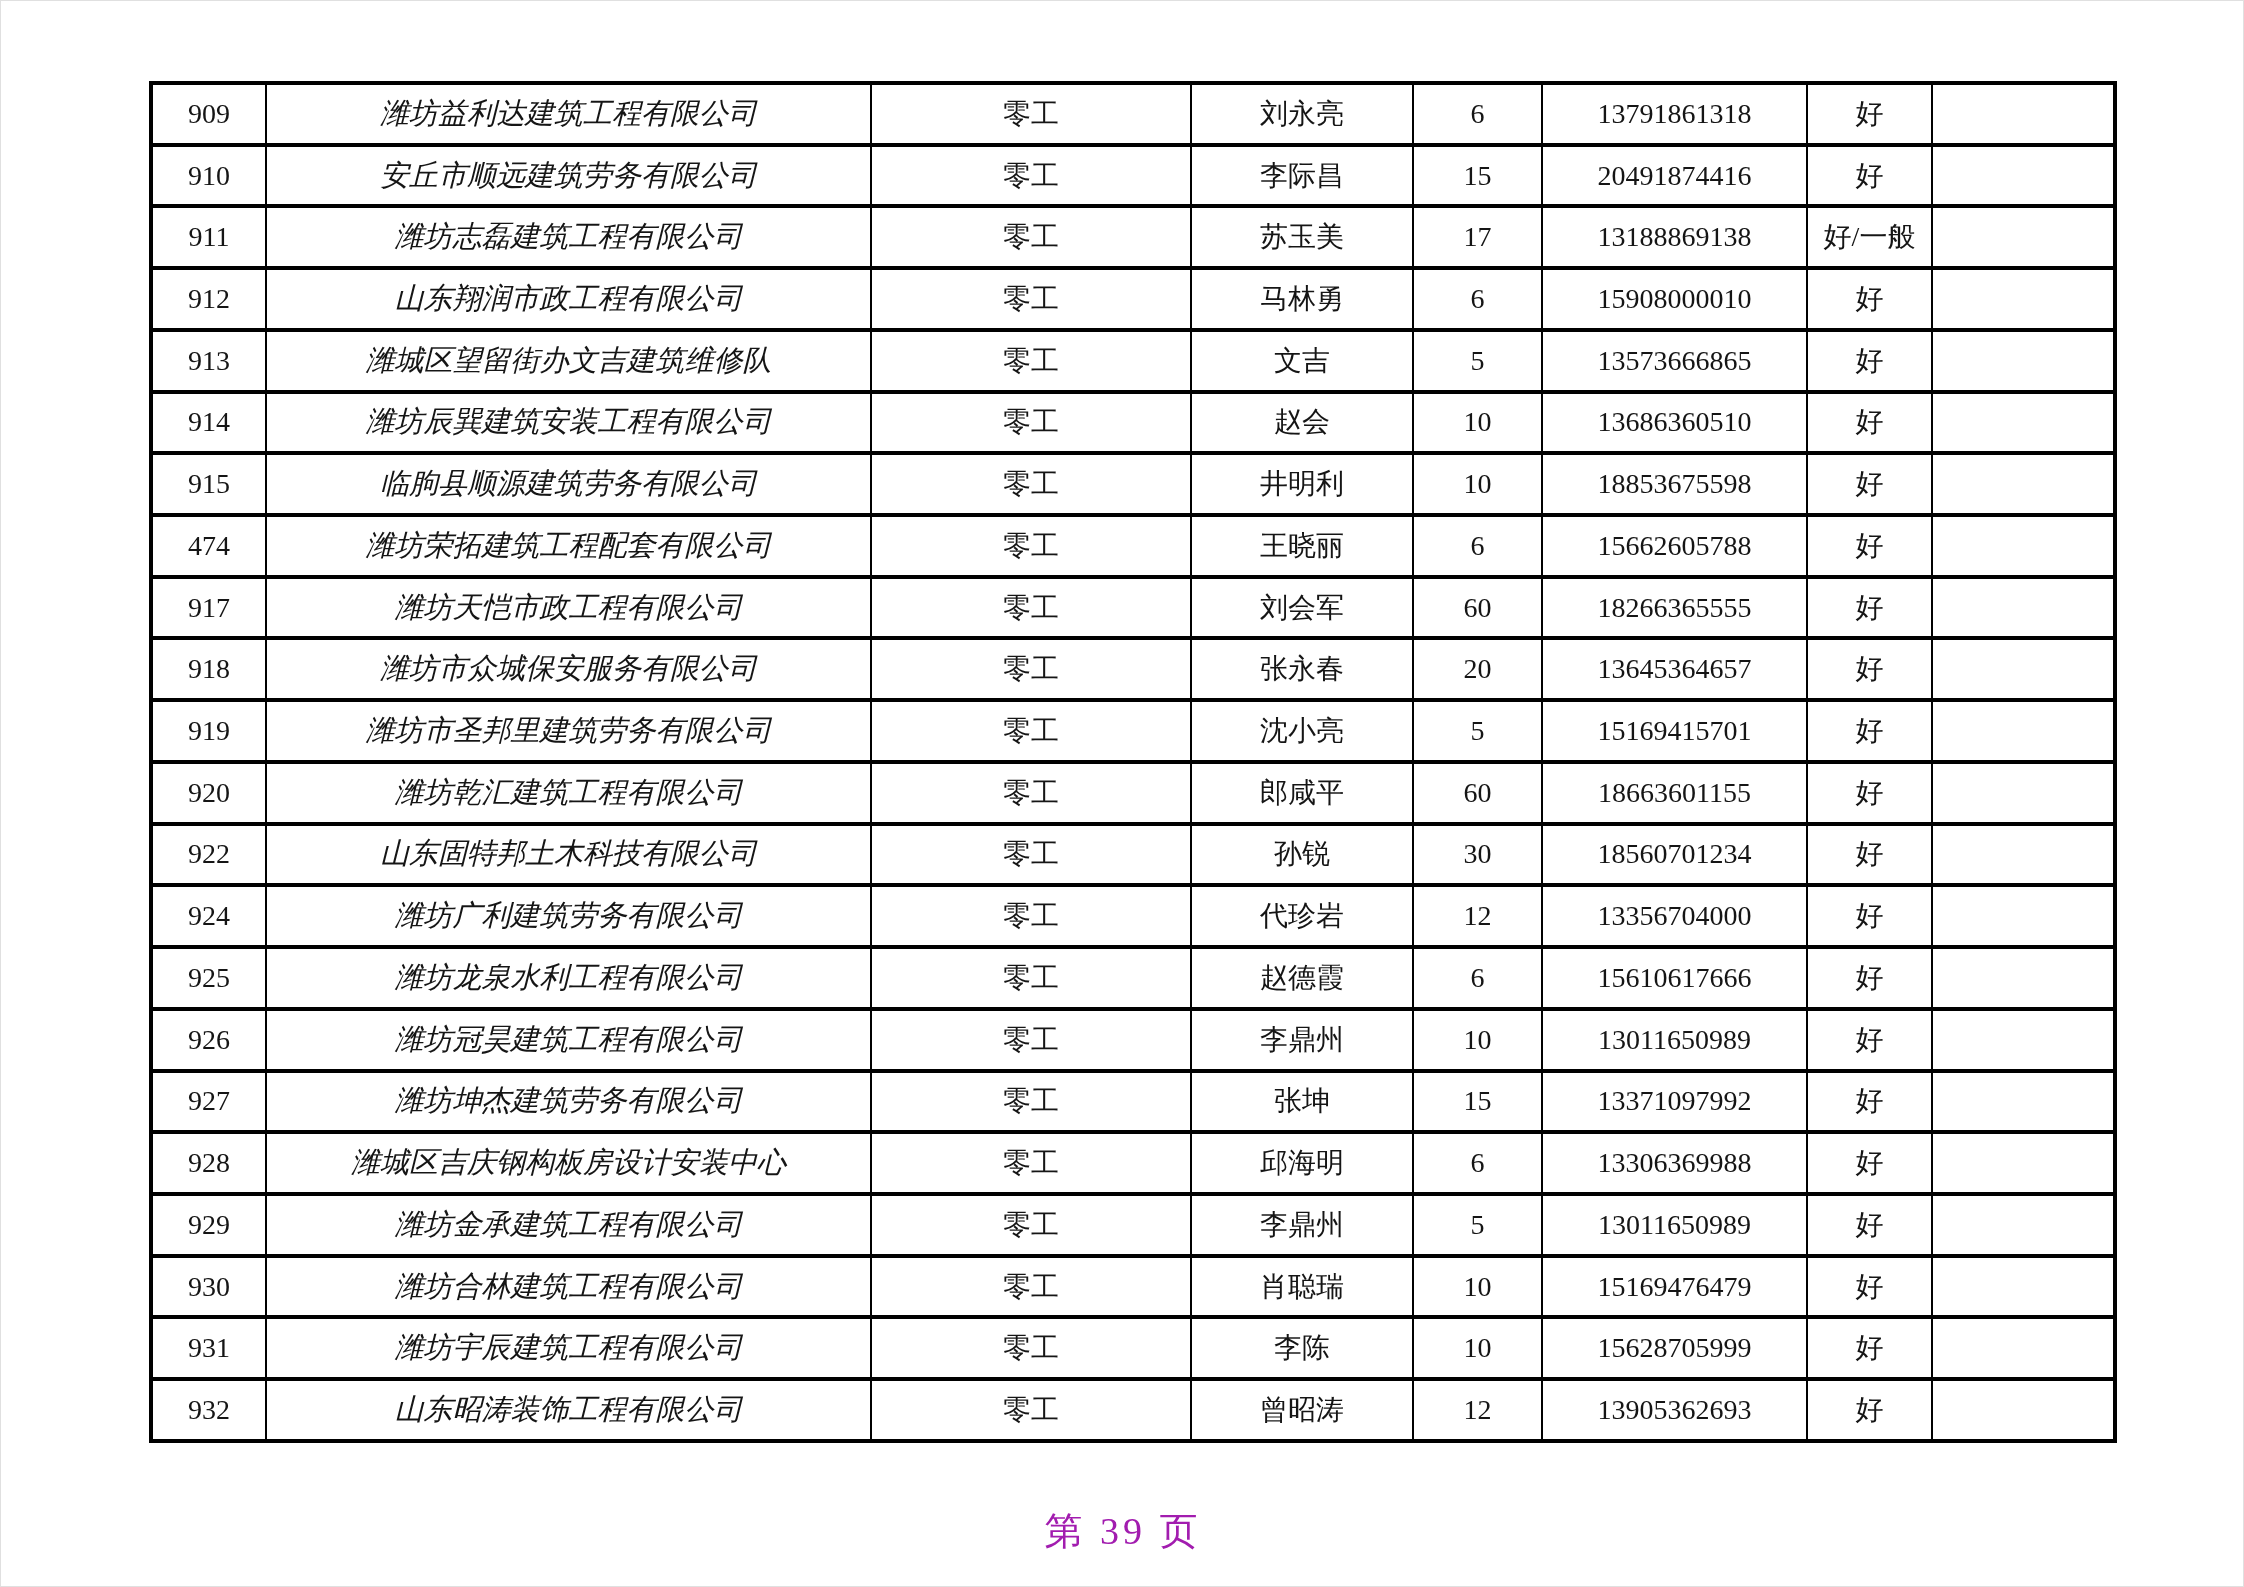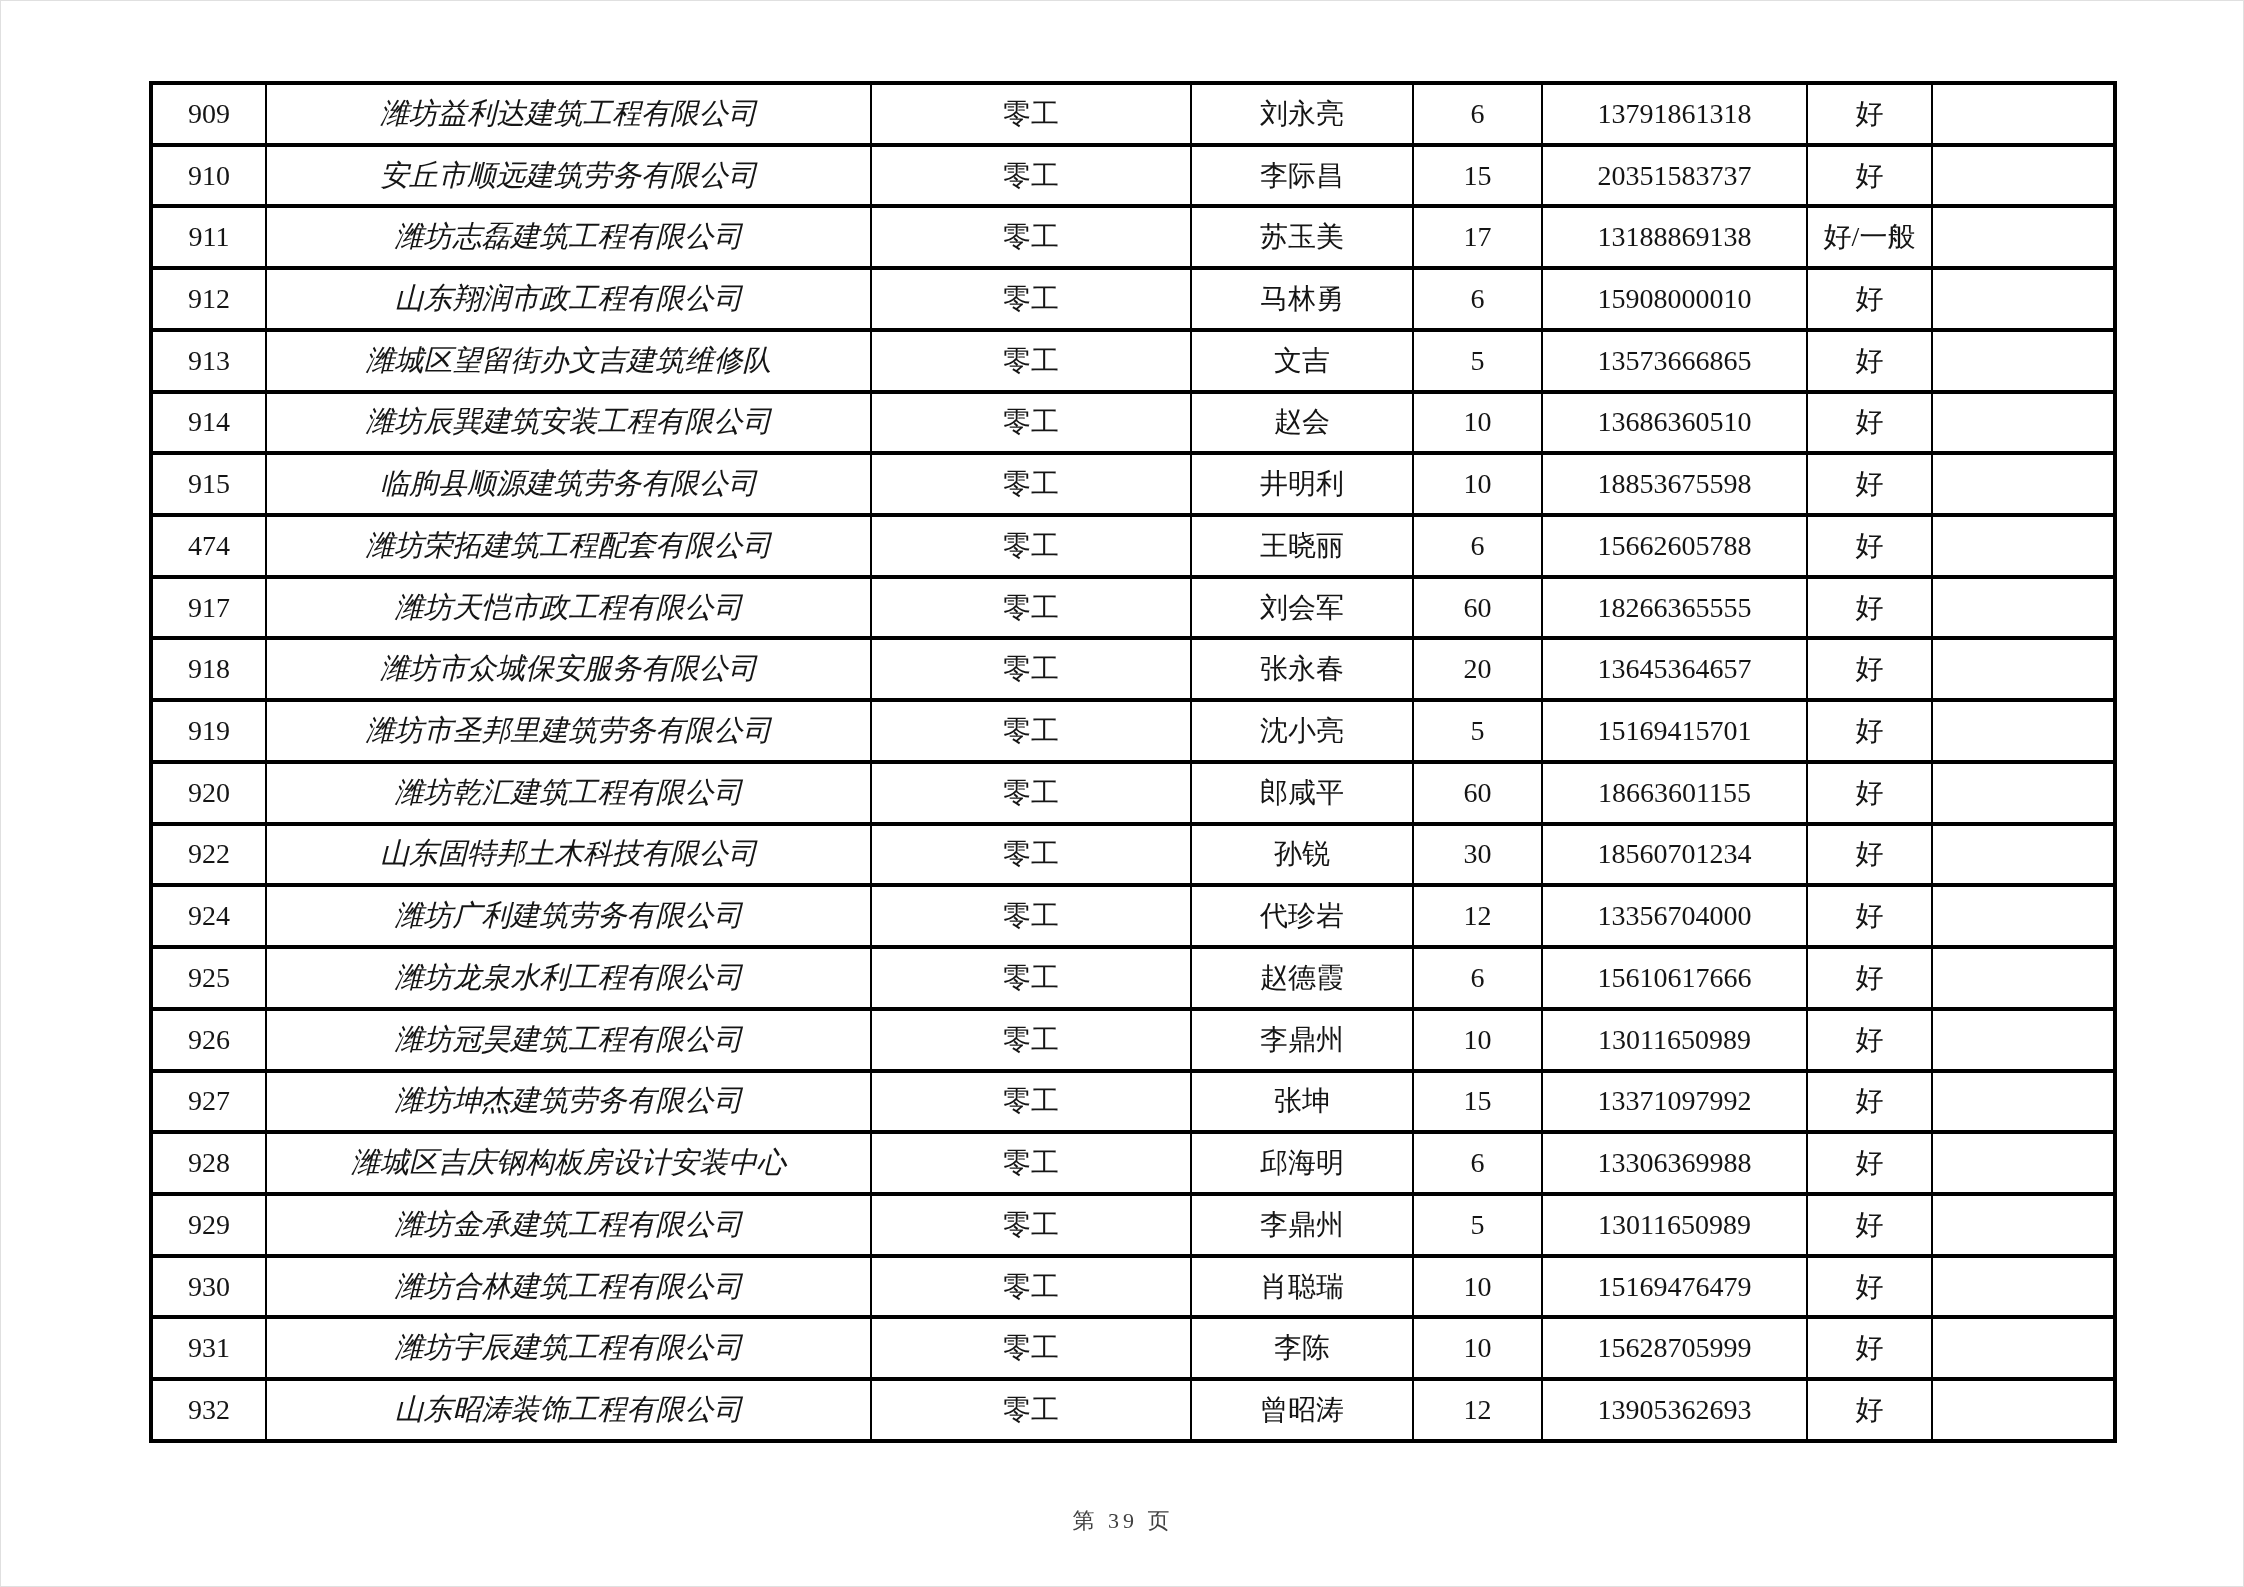--- a/index.html
+++ b/index.html
@@ -49,23 +49,23 @@
   }
   table.roster tr {
     height: 56.7px;
   }
   .footer {
     position: absolute;
     left: 0;
     top: 1505px;
     width: 2244px;
     text-align: center;
-    font-size: 22px;
+    font-size: 38px;
     letter-spacing: 4px;
-    color: #404040;
+    color: #a21caf;
   }
 </style>
 </head>
 <body>
 
 <div class="page">
 
   <table class="roster">
     <colgroup>
       <col style="width:115px">
@@ -87,21 +87,21 @@
           <td class="phone-number-cell">13791861318</td>
           <td class="rating-cell">好</td>
           <td class="remark-cell"></td>
         </tr>
         <tr>
           <td class="row-number-cell">910</td>
           <td class="company-name-cell">安丘市顺远建筑劳务有限公司</td>
           <td class="work-type-cell">零工</td>
           <td class="contact-name-cell">李际昌</td>
           <td class="worker-count-cell">15</td>
-          <td class="phone-number-cell">20351583737</td>
+          <td class="phone-number-cell">20491874416</td>
           <td class="rating-cell">好</td>
           <td class="remark-cell"></td>
         </tr>
         <tr>
           <td class="row-number-cell">911</td>
           <td class="company-name-cell">潍坊志磊建筑工程有限公司</td>
           <td class="work-type-cell">零工</td>
           <td class="contact-name-cell">苏玉美</td>
           <td class="worker-count-cell">17</td>
           <td class="phone-number-cell">13188869138</td>

